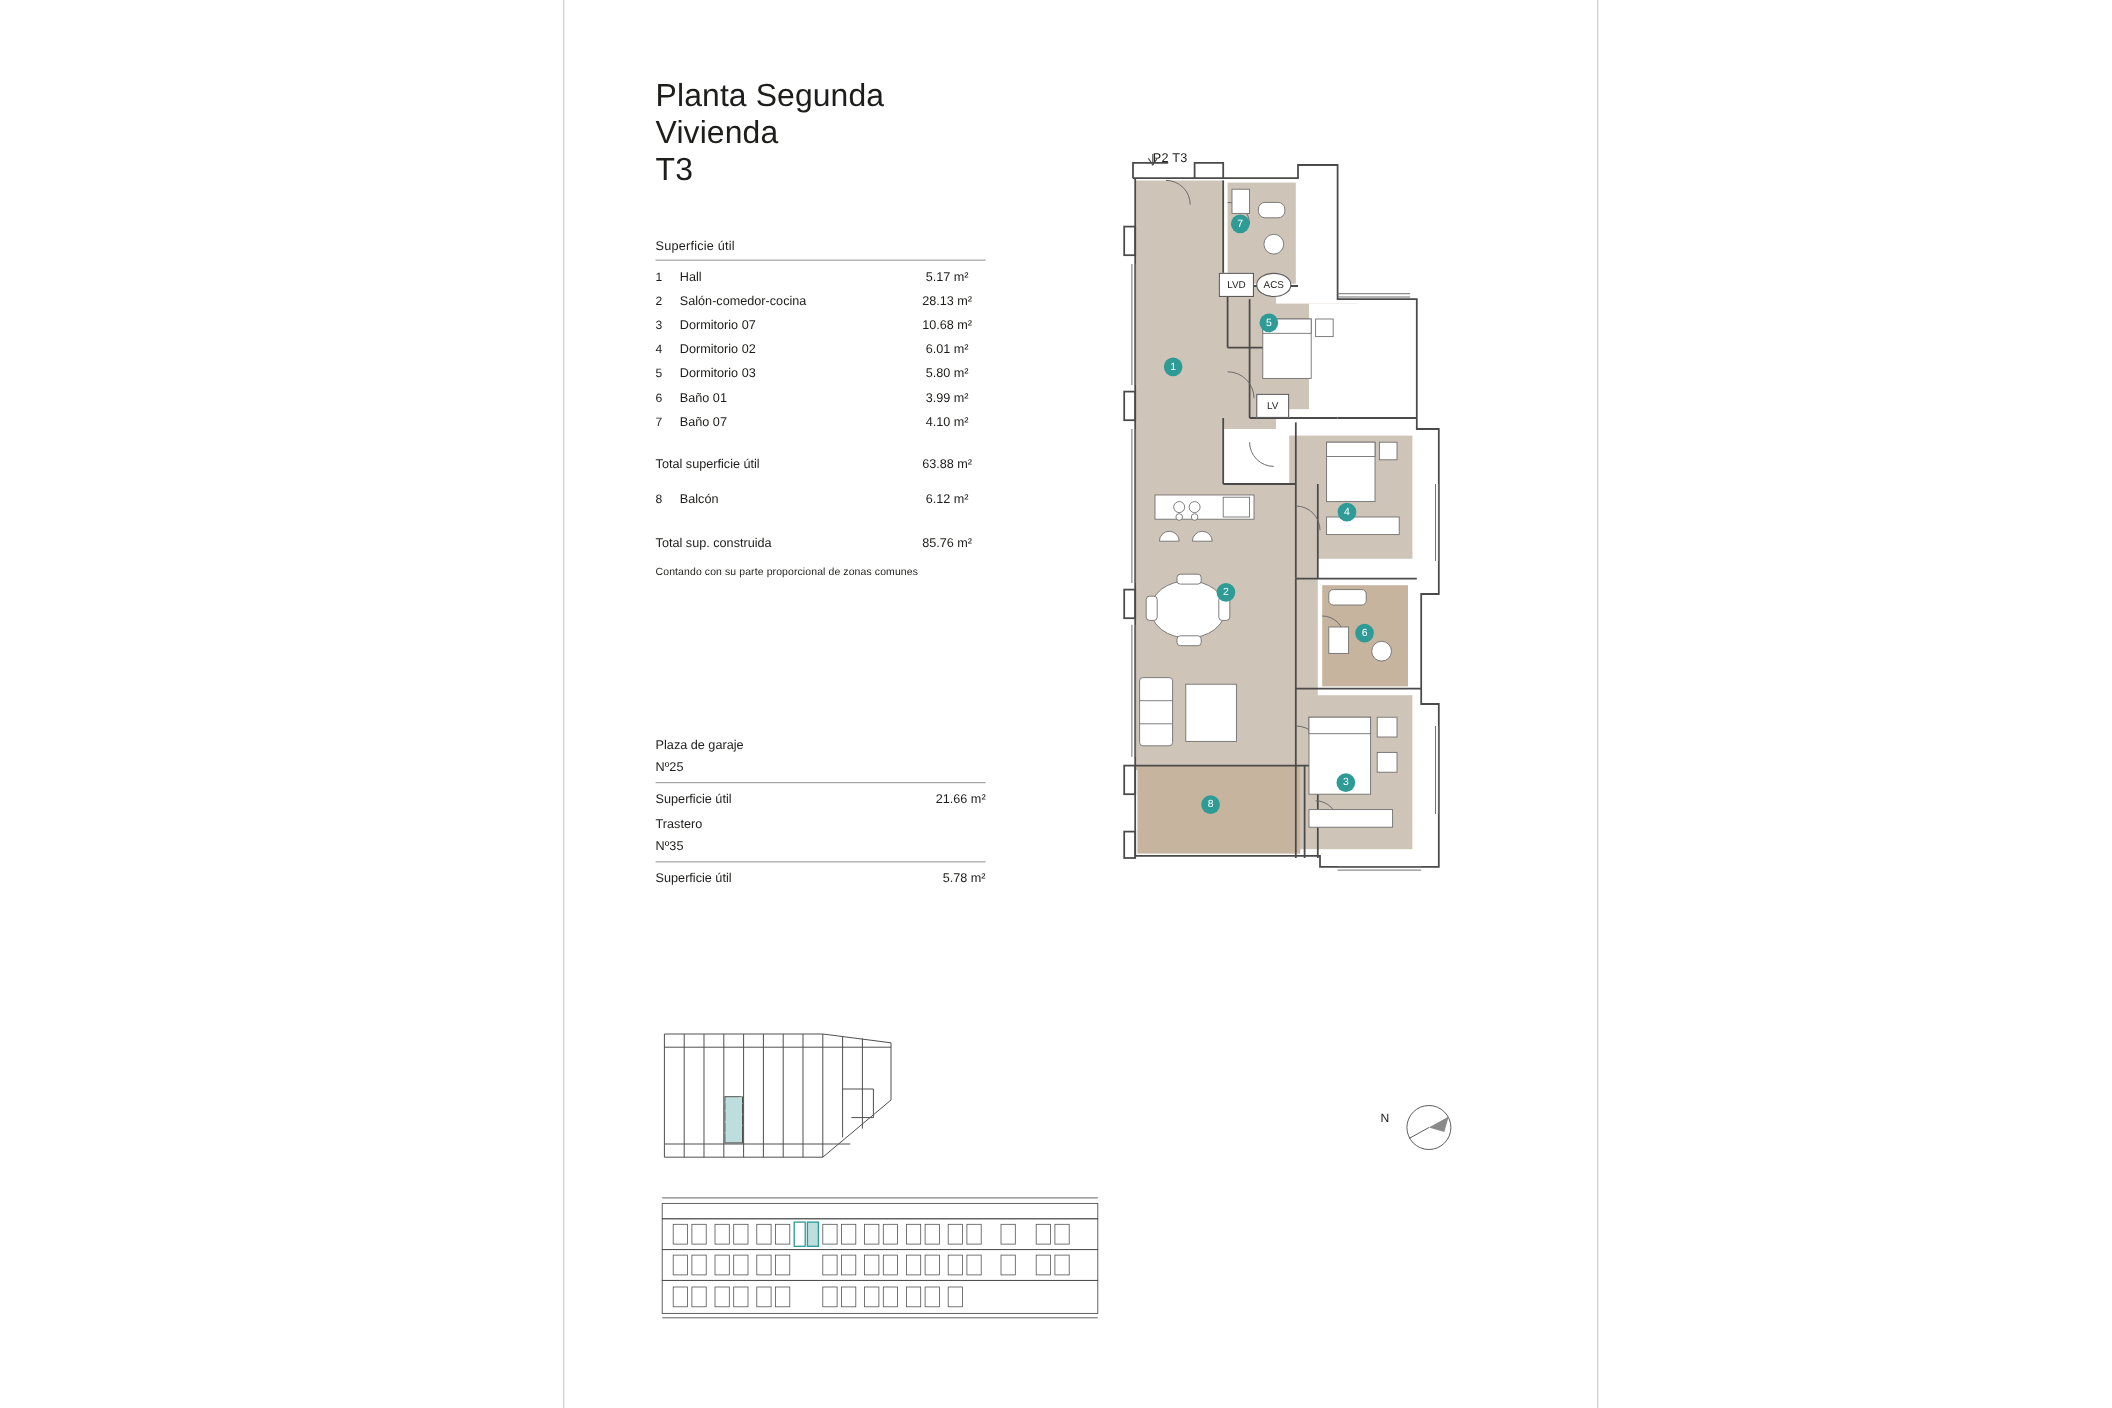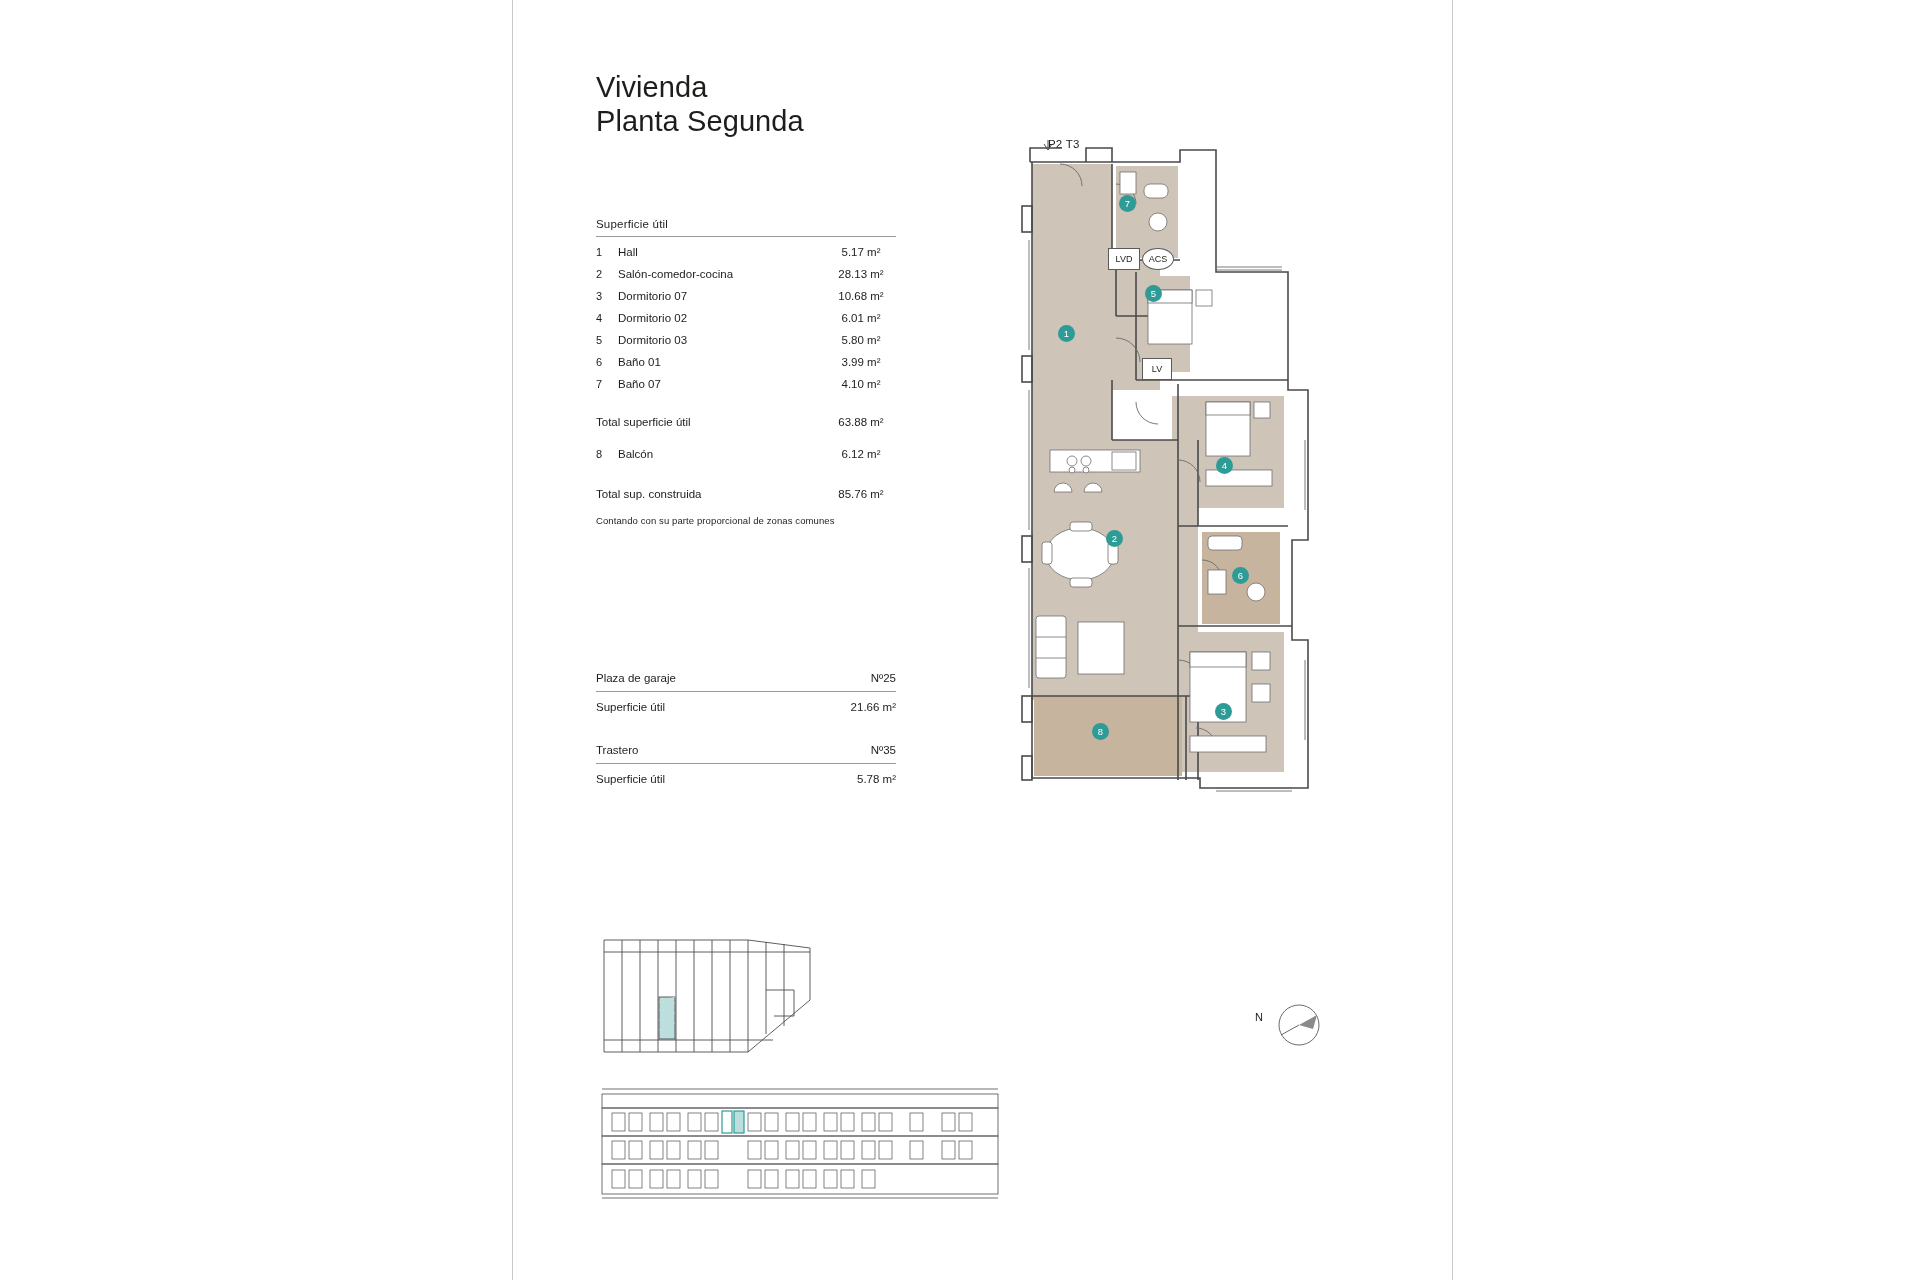--- a/index.html
+++ b/index.html
@@ -107,20 +107,21 @@
     position: absolute;
     left: 596px;
     width: 300px;
     font-size: 11.5px;
   }
   .extra-row {
     display: flex;
     justify-content: space-between;
     line-height: 20px;
     padding-bottom: 3px;
+    flex-direction: column;
   }
   .extra-row .k { }
   .extra-row .v { font-weight: 400; }
   .extra-sub {
     display: flex;
     justify-content: space-between;
     line-height: 22px;
   }
 
   
@@ -196,22 +197,23 @@
 </style>
 </head>
 <body>
 
 <div class="sheet">
 
   <div class="frame-line-left"></div>
   <div class="frame-line-right"></div>
 
   <div class="title-block">
+    <div class="title-line">Planta Segunda</div>
     <div class="title-line">Vivienda</div>
-    <div class="title-line">Planta Segunda</div>
+    <div class="title-line">T3</div>
   </div>
 
   <div class="legend">
     <div class="section-title">Superficie útil</div>
     <div class="rule"></div>
 
     <div class="row">
       <span class="num">1</span>
       <span class="label">Hall</span>
       <span class="val">5.17 m²</span>

